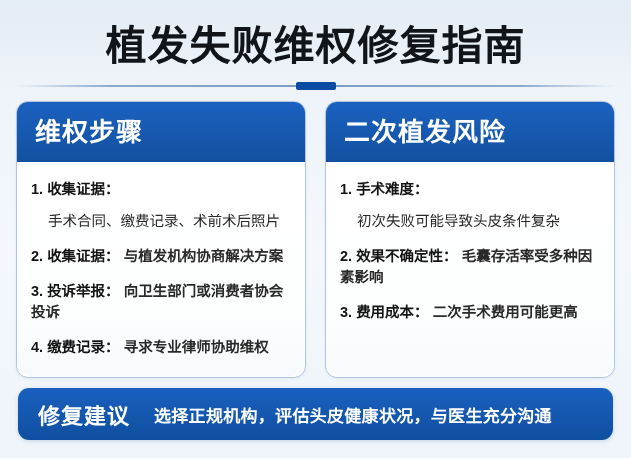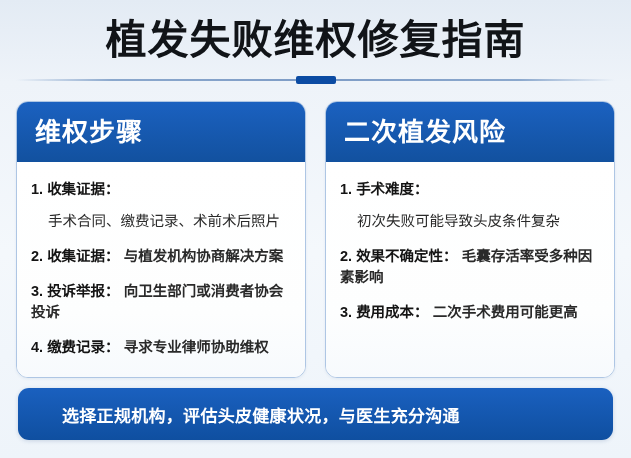--- a/index.html
+++ b/index.html
@@ -19,21 +19,21 @@
 
   .infographic {
     position: absolute;
     inset: 0;
   }
 
   
   .header-block {
     position: absolute;
     left: 0;
-    top: 4px;
+    top: 10px;
     width: 631px;
     height: 88px;
     text-decoration: underline;
   }
   .page-title {
     position: absolute;
     left: 0;
     top: 9px;
     width: 631px;
     text-align: center;
@@ -107,20 +107,21 @@
     font-weight: 700;
     letter-spacing: 1px;
     line-height: 30px;
     white-space: nowrap;
   }
   .card-body {
     flex: 1 1 auto;
     padding: 17px 13px 10px 14px;
     box-sizing: border-box;
     background: linear-gradient(180deg, #ffffff 0%, #fdfefe 70%, #f7fafd 100%);
+    border-radius: 18px;
   }
 
   .item-list {
     margin: 0;
     padding: 0;
     list-style: none;
   }
   .item {
     display: block;
     margin-bottom: 14px;
@@ -278,16 +279,17 @@
             </span>
           </li>
 
         </ul>
       </div>
     </div>
 
   </div>
 
   <div class="banner">
+    <div class="banner-label">修复建议</div>
     <div class="banner-text">选择正规机构，评估头皮健康状况，与医生充分沟通</div>
   </div>
 
 </div>
 
 </body></html>

